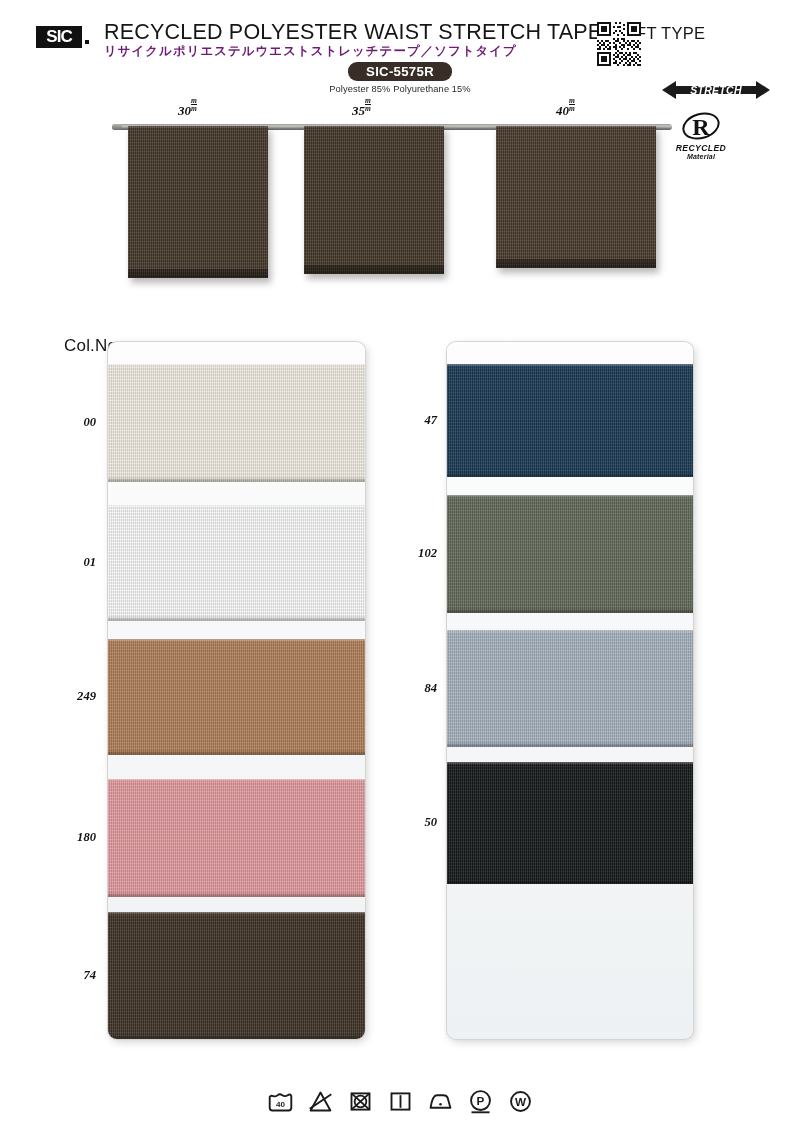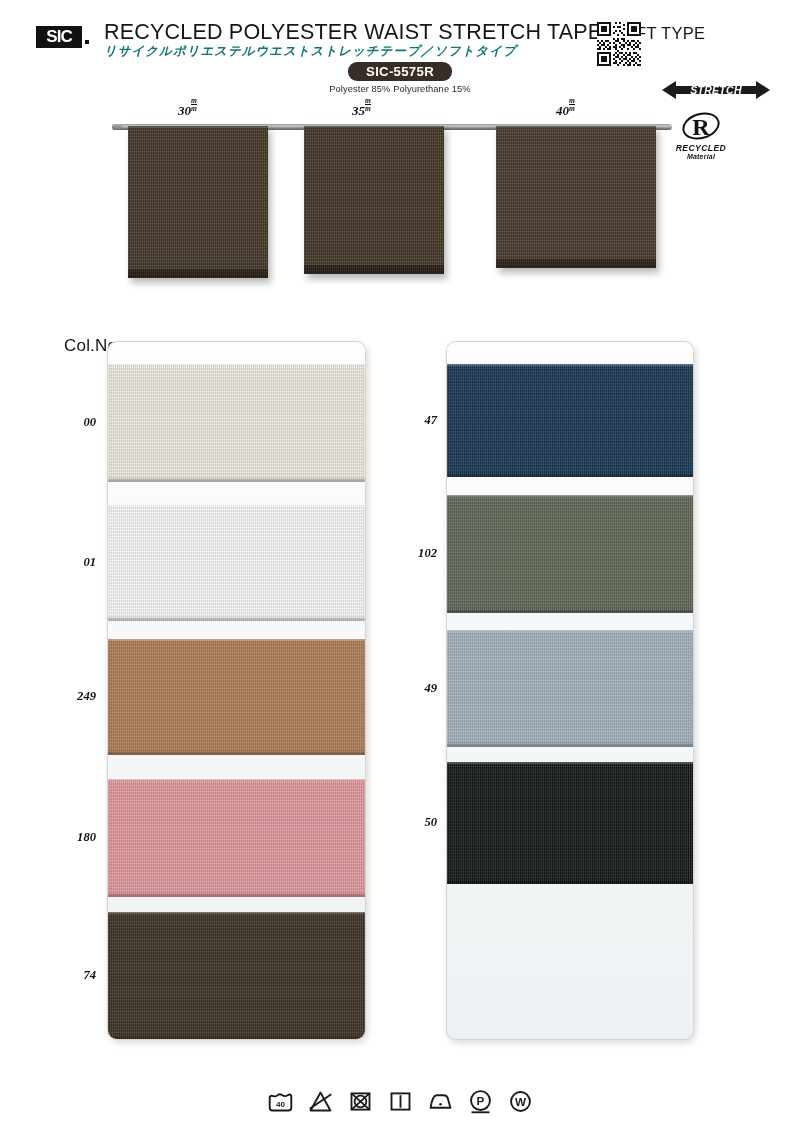--- a/index.html
+++ b/index.html
@@ -23,22 +23,22 @@
   .title-main{
     position:absolute;left:104px;top:20px;
     font-size:21.5px;font-weight:normal;letter-spacing:0.2px;
     white-space:nowrap;color:#151515;
     font-family:"Liberation Sans",sans-serif;
   }
   .title-main .soft{font-size:16.5px;letter-spacing:0.3px;}
   .title-main .slash{font-size:18px;padding:0 2px;font-weight:300;}
   .title-jp{
     position:absolute;left:104px;top:43px;
-    font-size:12.4px;letter-spacing:1.1px;white-space:nowrap;color:#0f766e;
-    font-family:"DejaVu Sans",sans-serif;font-weight:600;font-style:italic;
+    font-size:12.4px;letter-spacing:1.1px;white-space:nowrap;color:#701a75;
+    font-family:"DejaVu Sans",sans-serif;font-weight:600;
   }
 
   
   .qr{position:absolute;left:597px;top:22px;width:44px;height:44px;background:#fff;}
   .qr svg{display:block;}
 
   
   .info{position:absolute;left:652px;top:28px;width:126px;}
   .info .rule{height:1px;background:#2a2a2a;width:126px;}
   .info .rule-dot{height:0;border-top:1px dotted #555;width:126px;margin:0;}
@@ -405,21 +405,21 @@
   <div id="labels-left">
       <div class="col-label l" style="top: 415px;">00</div>
       <div class="col-label l" style="top: 555px;">01</div>
       <div class="col-label l" style="top: 689px;">249</div>
       <div class="col-label l" style="top: 830px;">180</div>
       <div class="col-label l" style="top: 967.5px;">74</div>
     </div>
   <div id="labels-right">
       <div class="col-label r" style="top: 412.5px;">47</div>
       <div class="col-label r" style="top: 546px;">102</div>
-      <div class="col-label r" style="top: 680.5px;">49</div>
+      <div class="col-label r" style="top: 680.5px;">84</div>
       <div class="col-label r" style="top: 815px;">50</div>
     </div>
 
   <div class="care">
     <div class="sym">
       <svg width="27" height="27" viewBox="0 0 30 30">
         <path d="M3 10 Q4 8 7 9 Q10 10 12 8 Q14 6 17 8 Q20 10 23 8 Q26 6 27 9
                  L27 22 Q27 25 24 25 L6 25 Q3 25 3 22 Z" fill="none" stroke="#1b1b1b" stroke-width="2.1" stroke-linejoin="round"></path>
         <text x="15" y="21" text-anchor="middle" fill="#1b1b1b" font-family="Liberation Sans, sans-serif" font-size="9" font-weight="bold">40</text>
       </svg>

